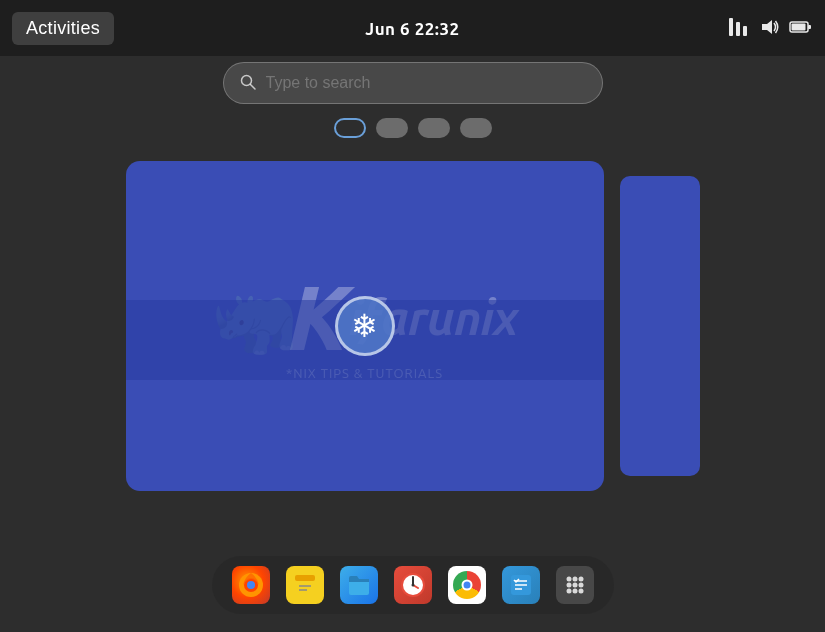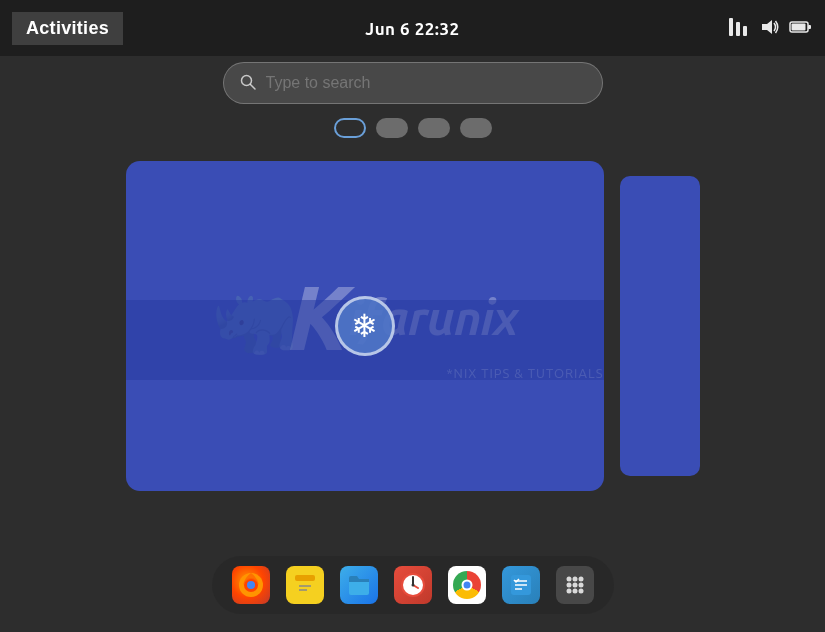--- a/index.html
+++ b/index.html
@@ -24,23 +24,23 @@
       padding: 0 12px;
       position: relative;
       z-index: 10;
     }
 
     #activities-btn {
       background: rgba(255,255,255,0.15);
       border: none;
       color: #fff;
       font-size: 18px;
-      font-weight: bold;
+      font-weight: normal;
       padding: 6px 14px;
-      border-radius: 0;
+      border-radius: 6px;
       cursor: pointer;
       letter-spacing: 0.3px;
     }
 
     #clock {
       position: absolute;
       left: 50%;
       transform: translateX(-50%);
       color: #fff;
       font-size: 17px;
@@ -179,21 +179,20 @@
       color: rgba(255,255,255,0.3);
       font-style: italic;
       letter-spacing: -1px;
     }
 
     #watermark-subtitle {
       font-size: 13px;
       color: rgba(255,255,255,0.3);
       letter-spacing: 1px;
       margin-top: 4px;
-      text-align: right;
     }
 
     
     #nix-icon-wrapper {
       position: absolute;
       top: 50%;
       left: 50%;
       transform: translate(-50%, -50%);
       z-index: 5;
       width: 60px;

